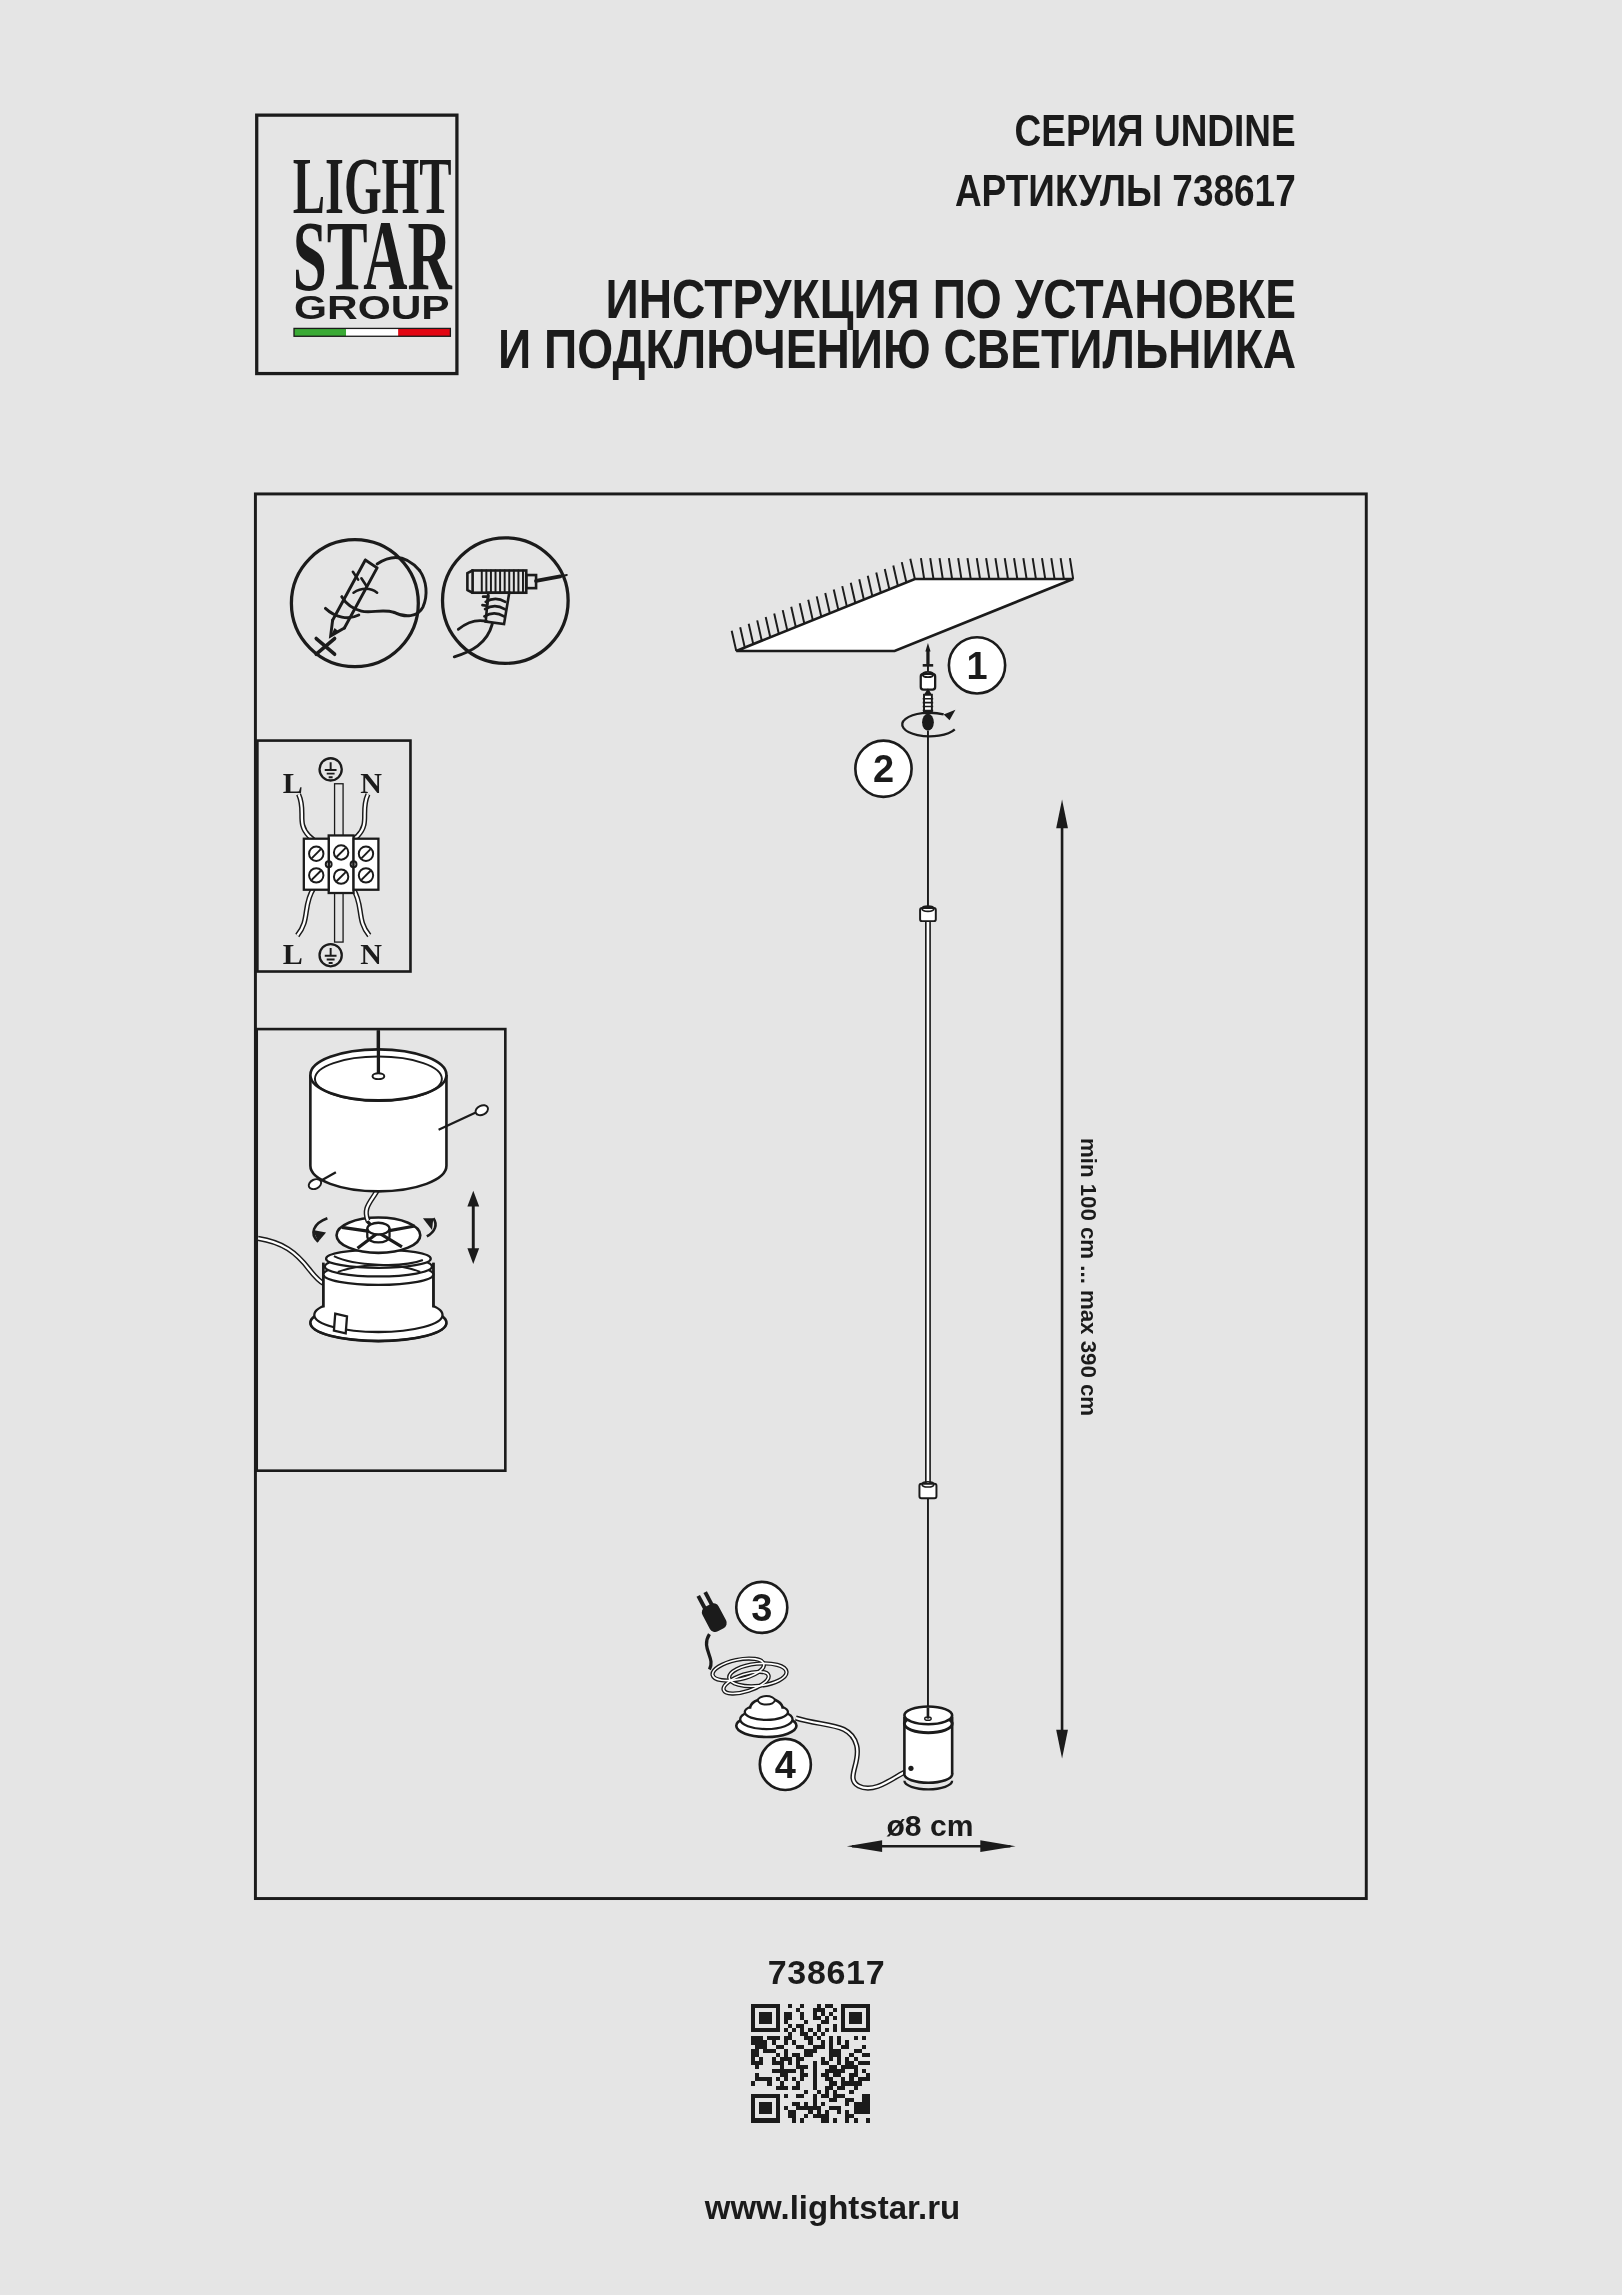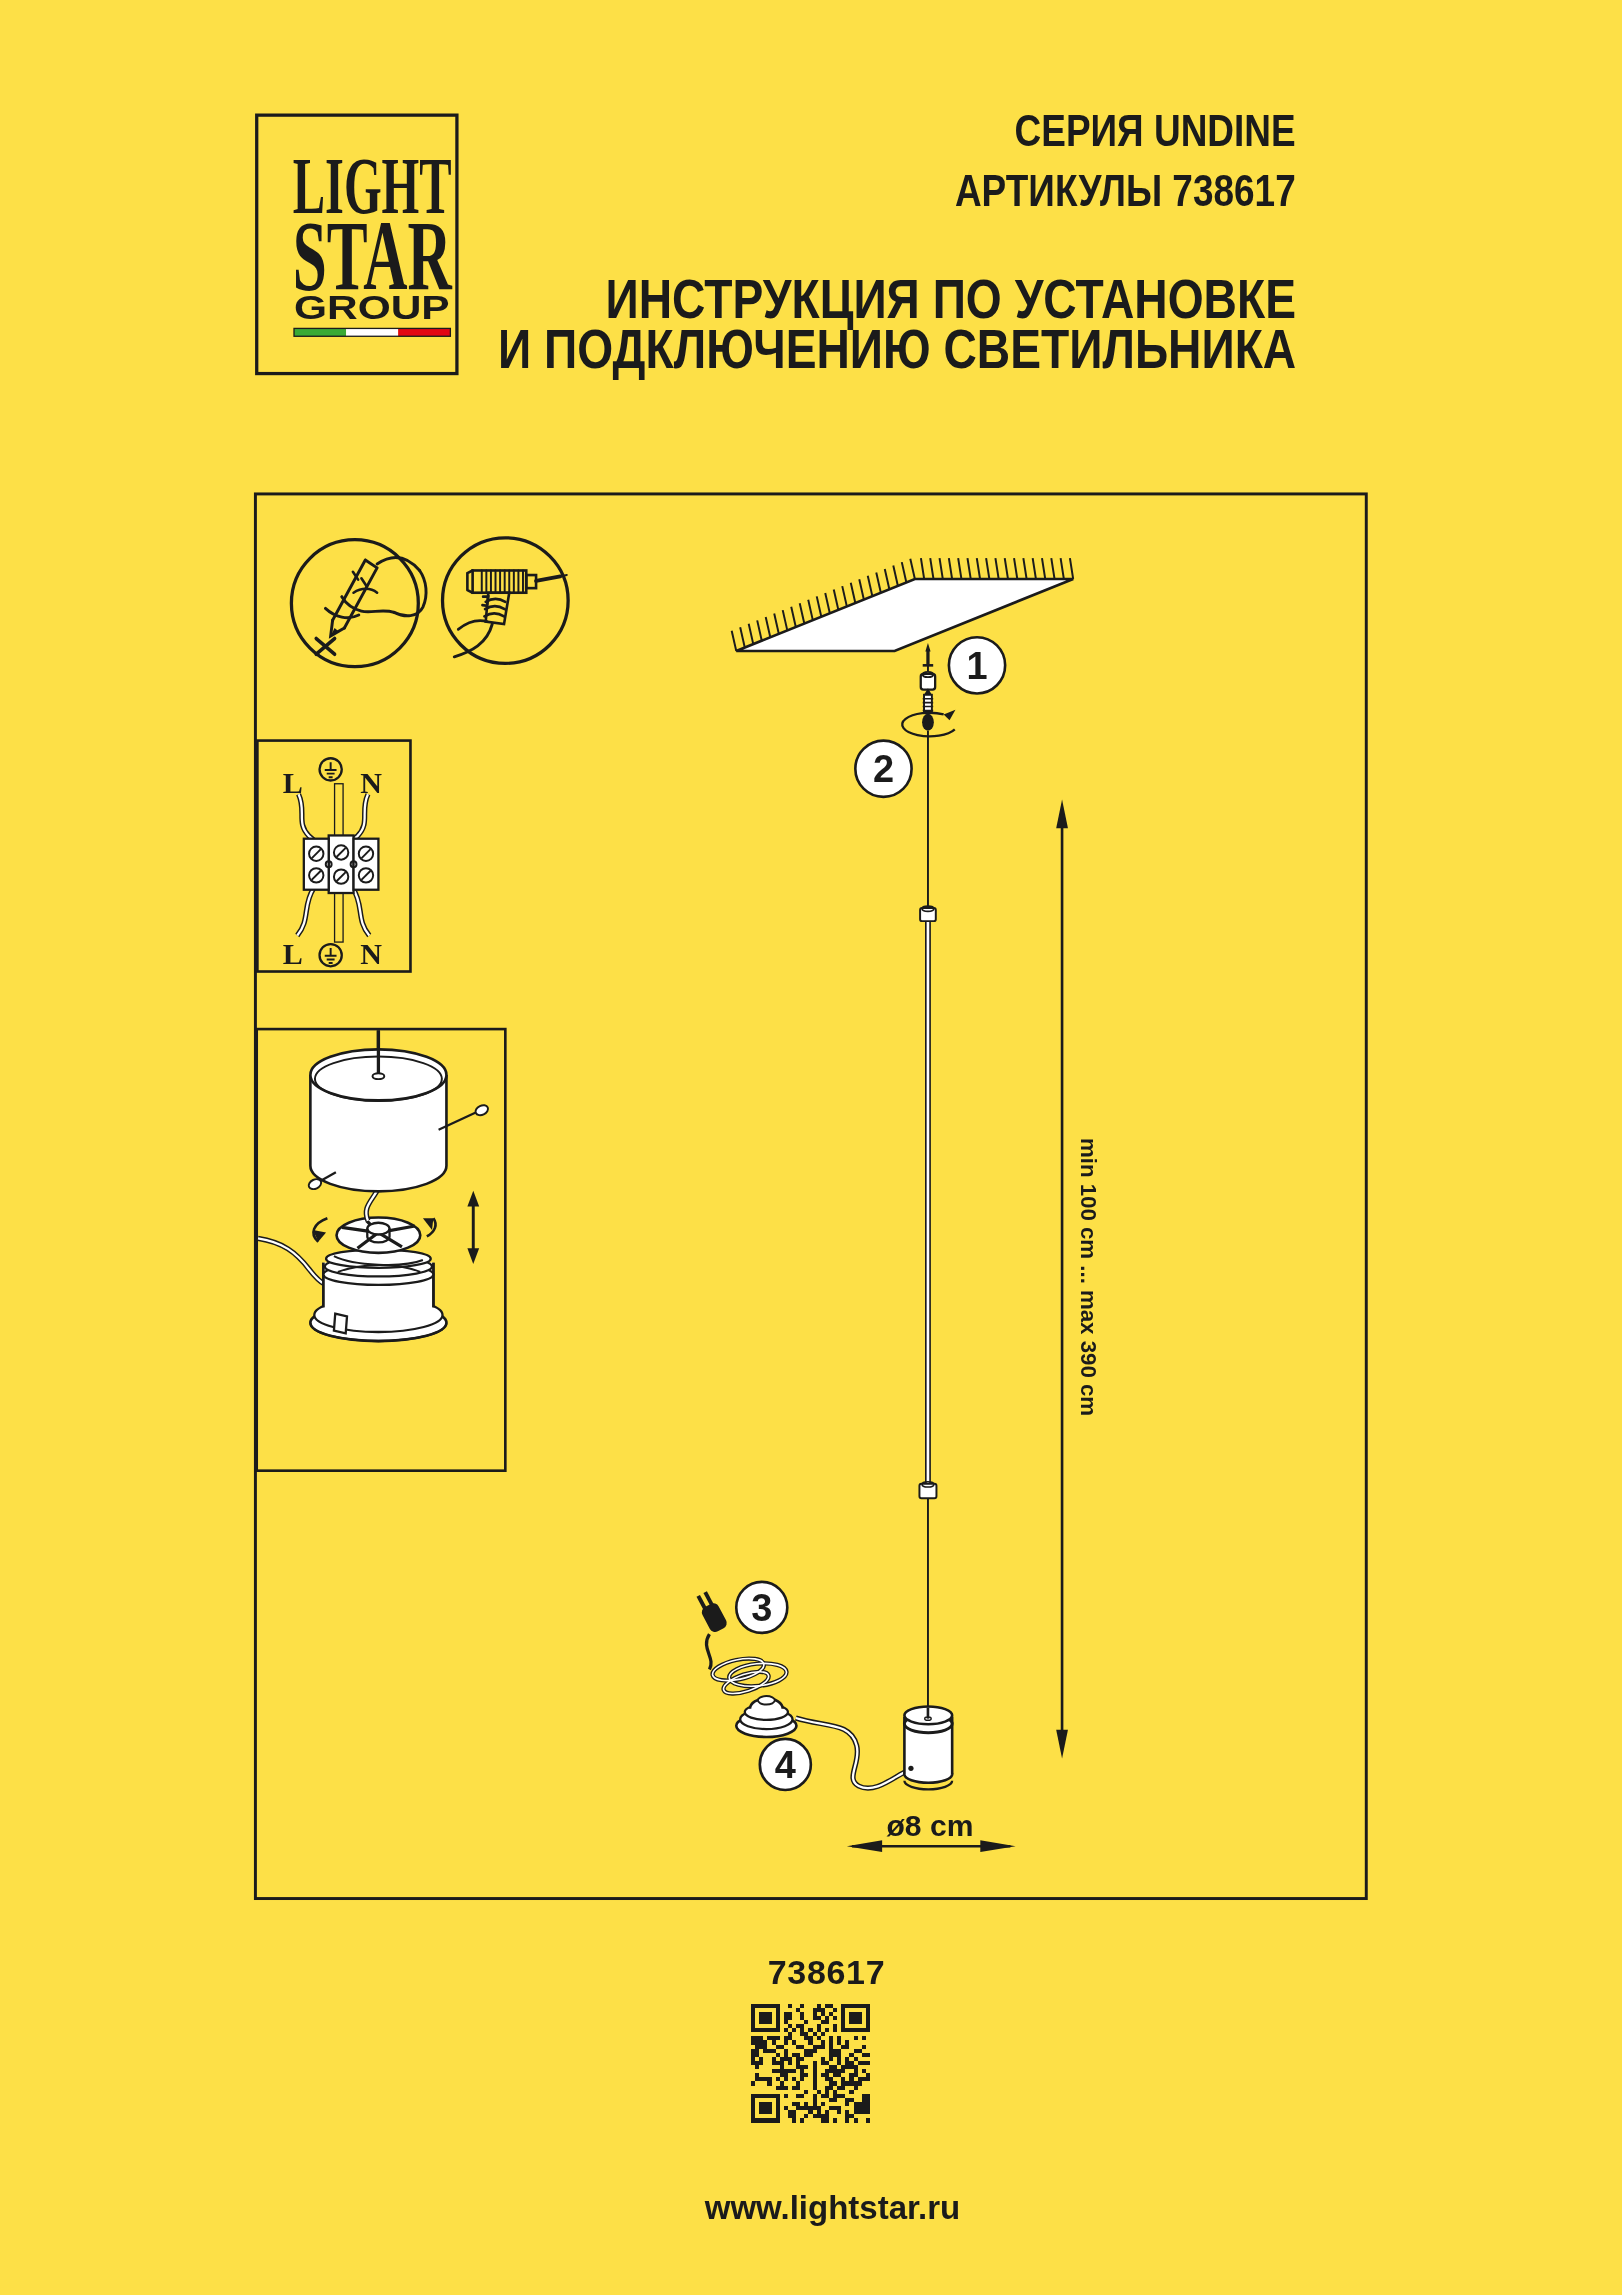--- a/index.html
+++ b/index.html
@@ -1,17 +1,17 @@
 <!DOCTYPE html>
 <html style="font-size:10.5px"><head>
 <meta charset="utf-8">
 <style>
   html,body{margin:0;padding:0;background:#888;}
   .page{
-    position:relative;width:1623px;height:2295px;background:#fde047;
+    position:relative;width:1623px;height:2295px;background:#e5e5e5;
     font-family:"Liberation Sans",sans-serif;color:#1b1b1b;overflow:hidden;
   }
   .art{position:absolute;left:0;top:0;width:1623px;height:2295px;}
   .ln{stroke:#1b1b1b;fill:none;}
   .fw{fill:#ffffff;}
   .fi{fill:#1b1b1b;}
   .core{stroke:#ffffff;fill:none;}
   text{fill:#1b1b1b;}
   .logo-serif{font-family:"Liberation Serif",serif;font-weight:bold;}
   .logo-sans{font-family:"Liberation Sans",sans-serif;font-weight:bold;}

